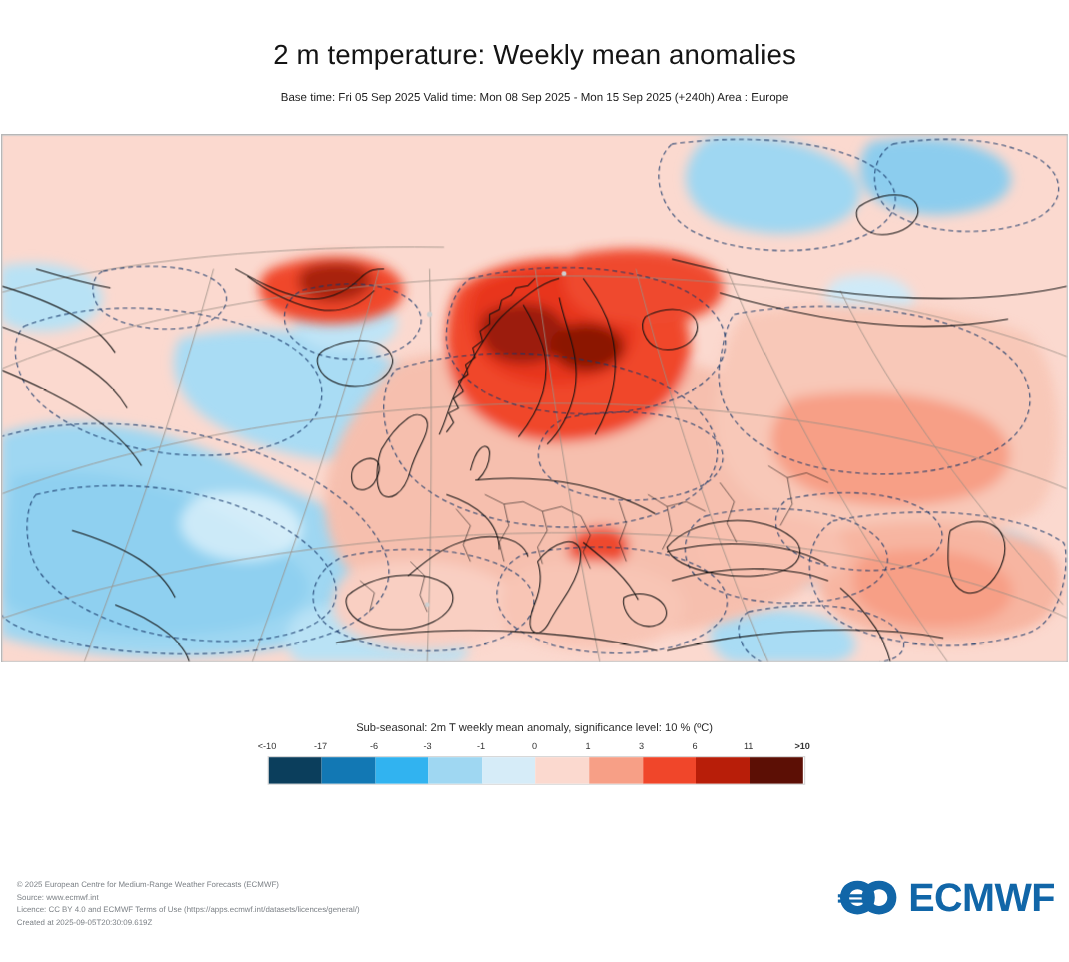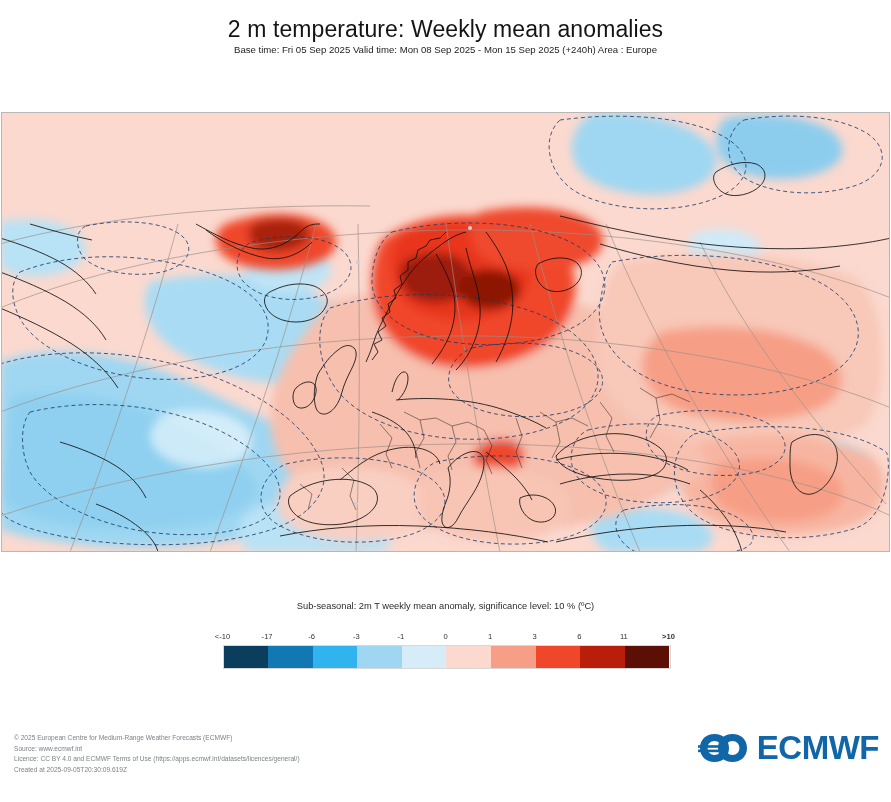--- a/index.html
+++ b/index.html
@@ -19,21 +19,21 @@
   
   #header {
     text-align: center;
     padding-top: 14px;
   }
   #page-title {
     font-size: 23px;
     font-weight: normal;
     letter-spacing: .1px;
     color: #141414;
-    margin: 0;
+    margin: 16px;
     line-height: 30px;
   }
   #subtitle {
     font-size: 9.6px;
     color: #1d1d1d;
     line-height: 12px;
   }
 
   
   #map-panel {
@@ -55,21 +55,21 @@
   }
   #legend-caption {
     text-align: center;
     font-size: 9.3px;
     color: #2b2b2b;
     line-height: 12px;
   }
   #legend-scale {
     position: relative;
     width: 446px;
-    margin: 20px auto 0 auto;
+    margin: 5px auto 0 auto;
     text-align: center;
   }
   #legend-ticks {
     position: relative;
     height: 13px;
   }
   .legend-tick {
     position: absolute;
     transform: translateX(-50%);
     font-size: 7.6px;

